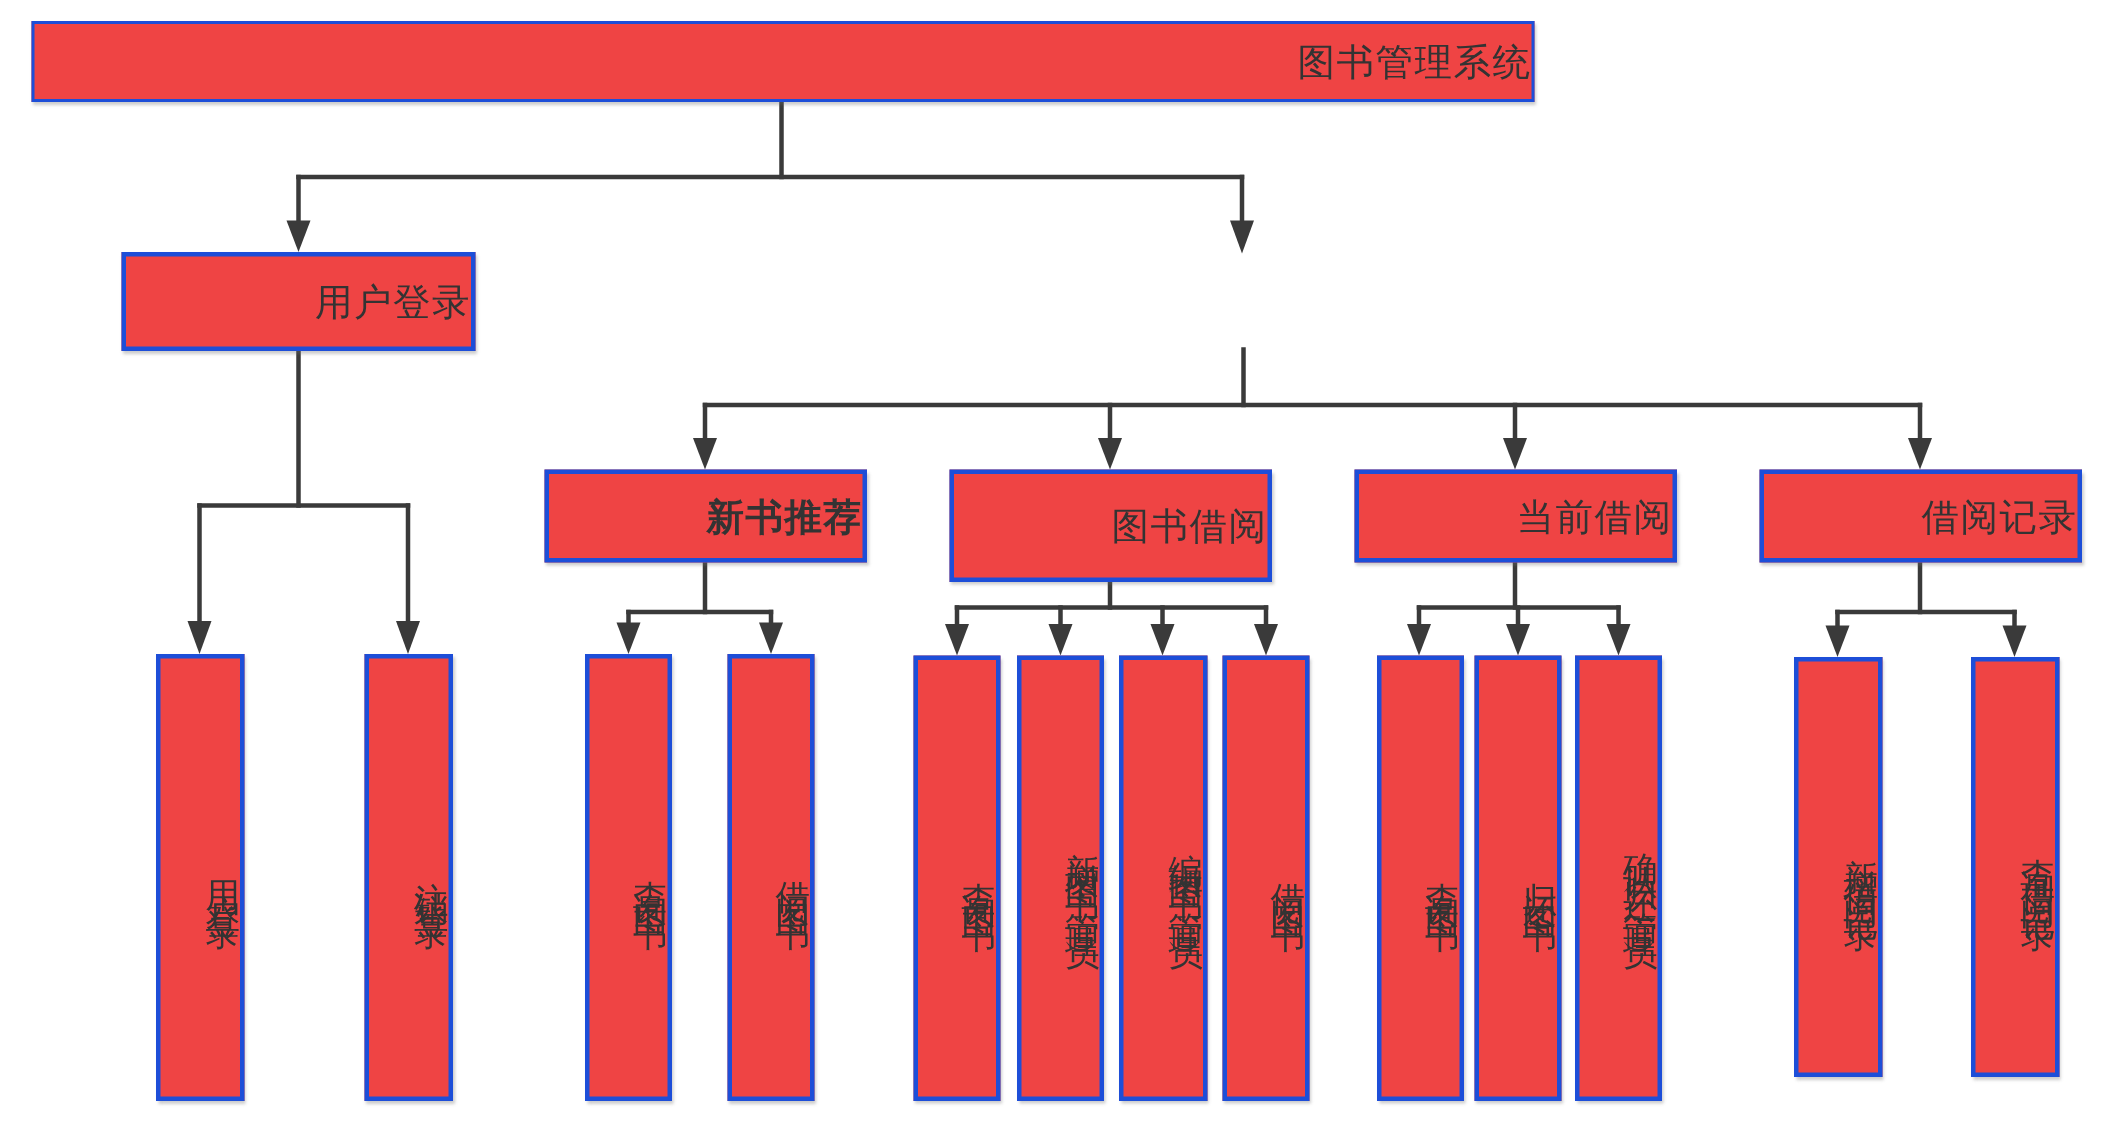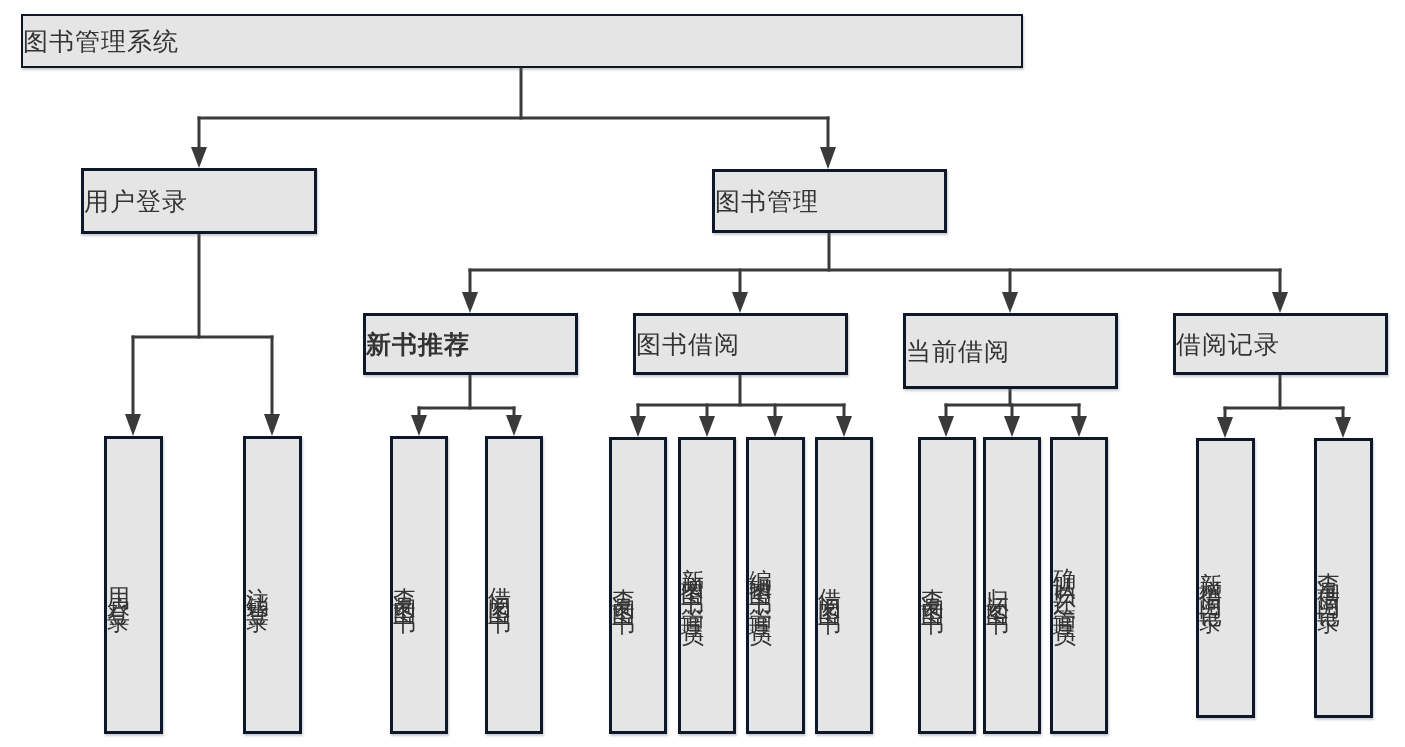--- a/index.html
+++ b/index.html
@@ -20,26 +20,26 @@
     position: absolute;
     left: 0;
     top: 0;
     width: 1405px;
     height: 747px;
     z-index: 1;
   }
   .node {
     position: absolute;
     box-sizing: border-box;
-    background: #e5e5e5;
-    border: 3px solid #0f172a;
+    background: #ef4444;
+    border: 3px solid #1d4ed8;
     box-shadow: 1px 2px 2px rgba(110,110,110,0.35);
     display: flex;
     align-items: center;
-    justify-content: flex-start;
+    justify-content: flex-end;
     z-index: 2;
   }
   .hbox {
     font-size: 25px;
     letter-spacing: 1px;
     white-space: nowrap;
   }
   .rootbox {
     border-width: 2px;
   }
@@ -134,31 +134,28 @@
     </g>
   </svg>
 
   <div class="node hbox rootbox" style="left:21px; top:14px; width:1002px; height:54px;">
     <span>图书管理系统</span>
   </div>
 
   <div class="node hbox" style="left:81px; top:168px; width:236px; height:66px;">
     <span>用户登录</span>
   </div>
-  <div class="node hbox" style="left:712px; top:169px; width:235px; height:64px;">
-    <span>图书管理</span>
-  </div>
 
   <div class="node hbox" style="left:363px; top:313px; width:215px; height:62px;font-weight:bold;">
     <span>新书推荐</span>
   </div>
-  <div class="node hbox" style="left:633px; top:313px; width:215px; height:62px;">
+  <div class="node hbox" style="left:633px; top:313px; width:215px; height:75px;">
     <span>图书借阅</span>
   </div>
-  <div class="node hbox" style="left:903px; top:313px; width:215px; height:76px;">
+  <div class="node hbox" style="left:903px; top:313px; width:215px; height:62px;">
     <span>当前借阅</span>
   </div>
   <div class="node hbox" style="left:1173px; top:313px; width:215px; height:62px;">
     <span>借阅记录</span>
   </div>
 
   <div class="node vbox" style="left:104px; top:436px; width:59px; height:298px;">
     <span>用户登录</span>
   </div>
   <div class="node vbox" style="left:243px; top:436px; width:59px; height:298px;">

